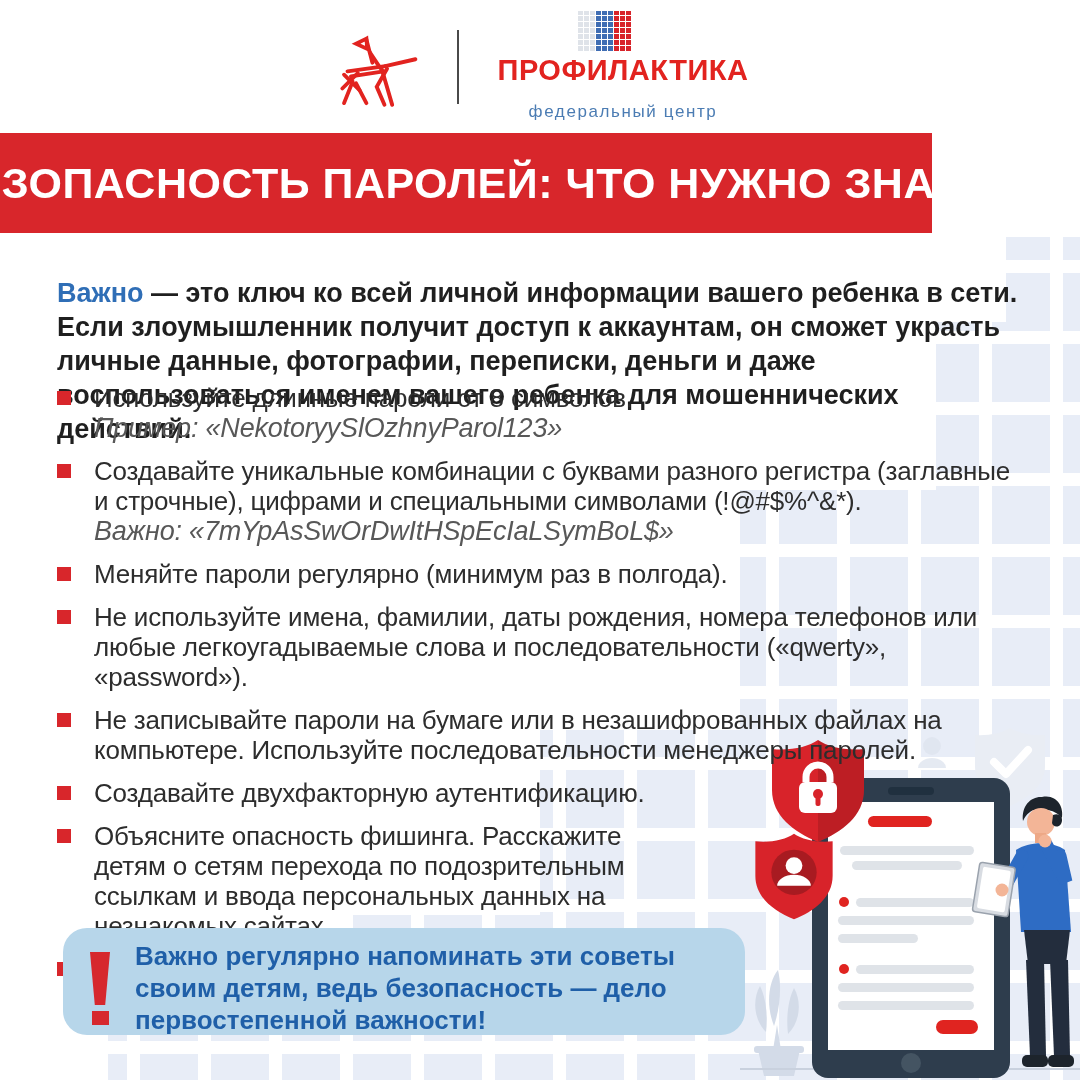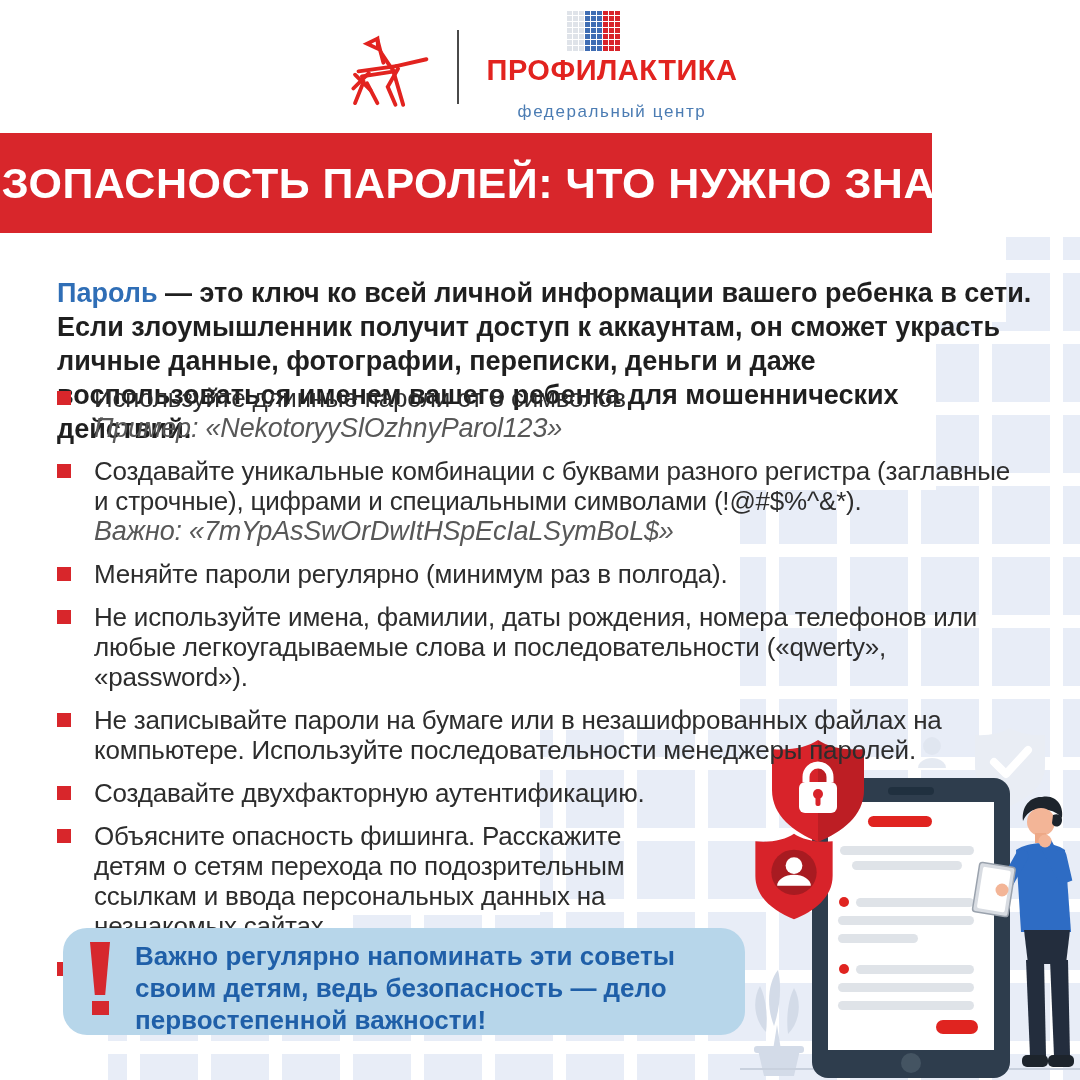--- a/index.html
+++ b/index.html
@@ -14,21 +14,21 @@
       linear-gradient(#ffffff 13px,transparent 13px);
     background-size:71px 71px;
     background-position:-15px -24px;
     clip-path:polygon(1006px 237px,1080px 237px,1080px 1080px,108px 1080px,108px 1000px,
       345px 1000px,345px 915px,540px 915px,540px 730px,740px 730px,740px 490px,
       936px 490px,936px 322px,1006px 322px);
   }
 
   
   .header{position:absolute;top:0;left:0;width:1080px;height:133px;background:#fff;z-index:2;
-          display:flex;align-items:center;justify-content:center;gap:28px;}
+          display:flex;align-items:center;justify-content:center;gap:39px;}
   .brand-mark{width:86px;height:84px;}
   .header-divider{width:2px;height:74px;background:#4a4a4a;}
   .brand-block{display:flex;flex-direction:column;}
   .brand-grid{width:54px;height:40px;margin:0 0 5px 80px;
     background:
       repeating-linear-gradient(90deg,transparent 0 4.6px,#fff 4.6px 6px),
       repeating-linear-gradient(0deg,transparent 0 4.6px,#fff 4.6px 6px),
       linear-gradient(90deg,#dfe3e9 0 33.3%,#3f6db3 33.3% 66.6%,#d8232a 66.6% 100%);
   }
   .brand-title{font-size:29px;font-weight:800;color:#e2231f;letter-spacing:.5px;line-height:1;}
@@ -49,21 +49,21 @@
         list-style:none;margin:0;padding:0;display:flex;flex-direction:column;gap:13px;}
   .tip{display:flex;align-items:flex-start;}
   .tip .bullet{flex:0 0 14px;width:14px;height:14px;background:#d8262b;margin:8px 23px 0 0;}
   .tip-text{margin:0;font-size:26px;line-height:30px;color:#2d2d2d;letter-spacing:-.2px;}
   .tip-example{margin:0;font-size:27px;line-height:30px;color:#585858;font-style:italic;letter-spacing:-.2px;}
   .tips li:nth-child(5){max-width:912px;}
   .tips li:nth-child(7){max-width:625px;}
 
   
   .callout{position:absolute;top:928px;left:63px;width:682px;height:107px;z-index:3;
-           background:#b7d6ea;border-radius:24px;display:flex;align-items:flex-start;
+           background:#b7d6ea;border-radius:24px;display:flex;align-items:center;
            padding:12px 20px 0 26px;box-sizing:border-box;gap:24px;}
   .excl{width:22px;margin-top:2px;display:flex;flex-direction:column;align-items:center;}
   .excl-bar{width:20px;height:53px;background:#d6282e;
             clip-path:polygon(0 0,100% 0,76% 100%,24% 100%);}
   .excl-dot{width:17px;height:14px;background:#d6282e;margin-top:6px;}
   .callout-text{margin:0;max-width:560px;font-size:26px;font-weight:700;line-height:32px;color:#1f5fa8;}
 
   
   .illustration{position:absolute;right:0;bottom:0;width:340px;height:360px;z-index:1;}
 </style>
@@ -94,21 +94,21 @@
       <div class="brand-grid"></div>
       <div class="brand-title">ПРОФИЛАКТИКА</div>
       <div class="brand-subtitle">федеральный центр</div>
     </div>
   </div>
 
   <div class="banner">
     <div class="banner-title">БЕЗОПАСНОСТЬ ПАРОЛЕЙ: ЧТО НУЖНО ЗНАТЬ</div>
   </div>
 
-  <p class="intro"><span class="lead">Пароль</span><span> — это ключ ко всей личной информации вашего ребенка в сети. Если злоумышленник получит доступ к аккаунтам, он сможет украсть личные данные, фотографии, переписки, деньги и даже воспользоваться именем вашего ребенка для мошеннических действий.</span></p>
+  <p class="intro"><span class="lead">Важно</span><span> — это ключ ко всей личной информации вашего ребенка в сети. Если злоумышленник получит доступ к аккаунтам, он сможет украсть личные данные, фотографии, переписки, деньги и даже воспользоваться именем вашего ребенка для мошеннических действий.</span></p>
 
   <ul class="tips">
     <li class="tip">
       <span class="bullet"></span>
       <div>
         <p class="tip-text">Используйте длинные пароли от 8 символов.</p>
         <p class="tip-example">Пример: «NekotoryySlOzhnyParol123»</p>
       </div>
     </li>
     <li class="tip">

